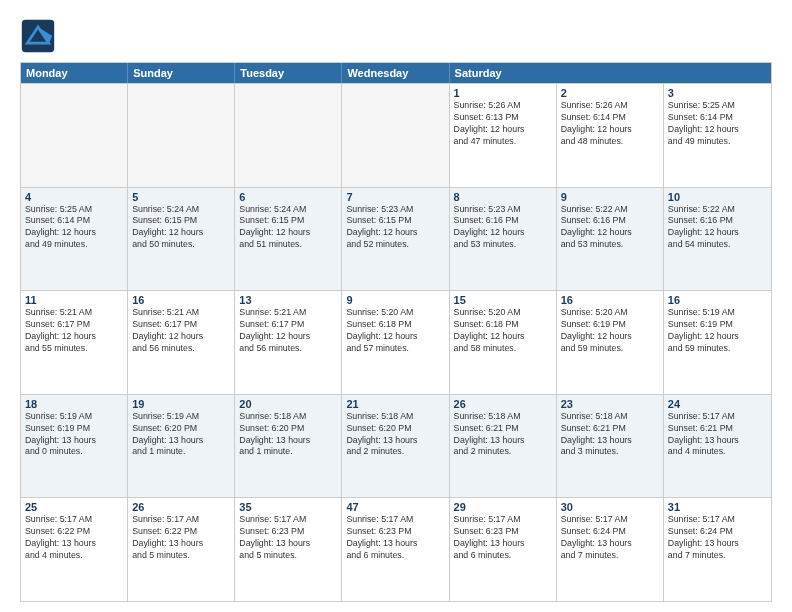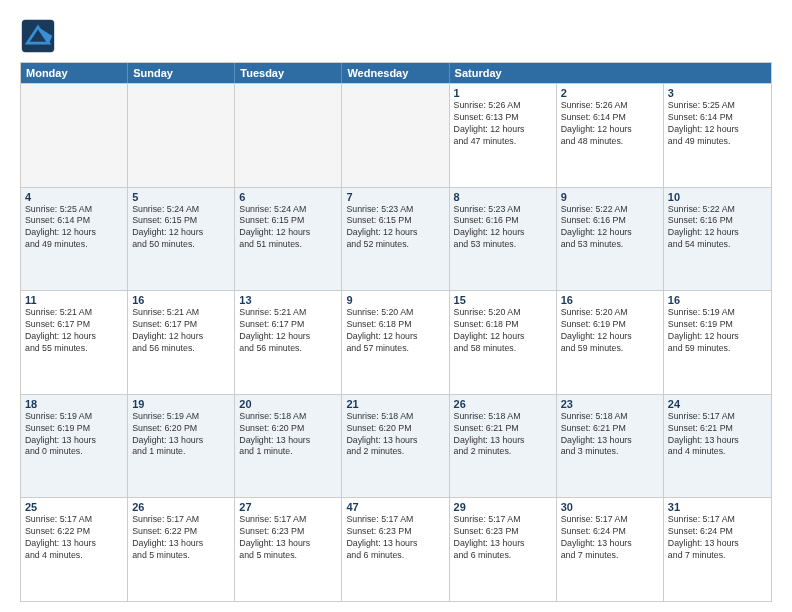--- a/index.html
+++ b/index.html
@@ -326,21 +326,21 @@
 and 4 minutes.</div>
           </div>
           <div class="cal-cell">
             <div class="day-num">26</div>
             <div class="day-info" style="white-space: pre-line;">Sunrise: 5:17 AM
 Sunset: 6:22 PM
 Daylight: 13 hours
 and 5 minutes.</div>
           </div>
           <div class="cal-cell">
-            <div class="day-num">27</div>
+            <div class="day-num">35</div>
             <div class="day-info" style="white-space: pre-line;">Sunrise: 5:17 AM
 Sunset: 6:23 PM
 Daylight: 13 hours
 and 5 minutes.</div>
           </div>
           <div class="cal-cell">
             <div class="day-num">47</div>
             <div class="day-info" style="white-space: pre-line;">Sunrise: 5:17 AM
 Sunset: 6:23 PM
 Daylight: 13 hours

